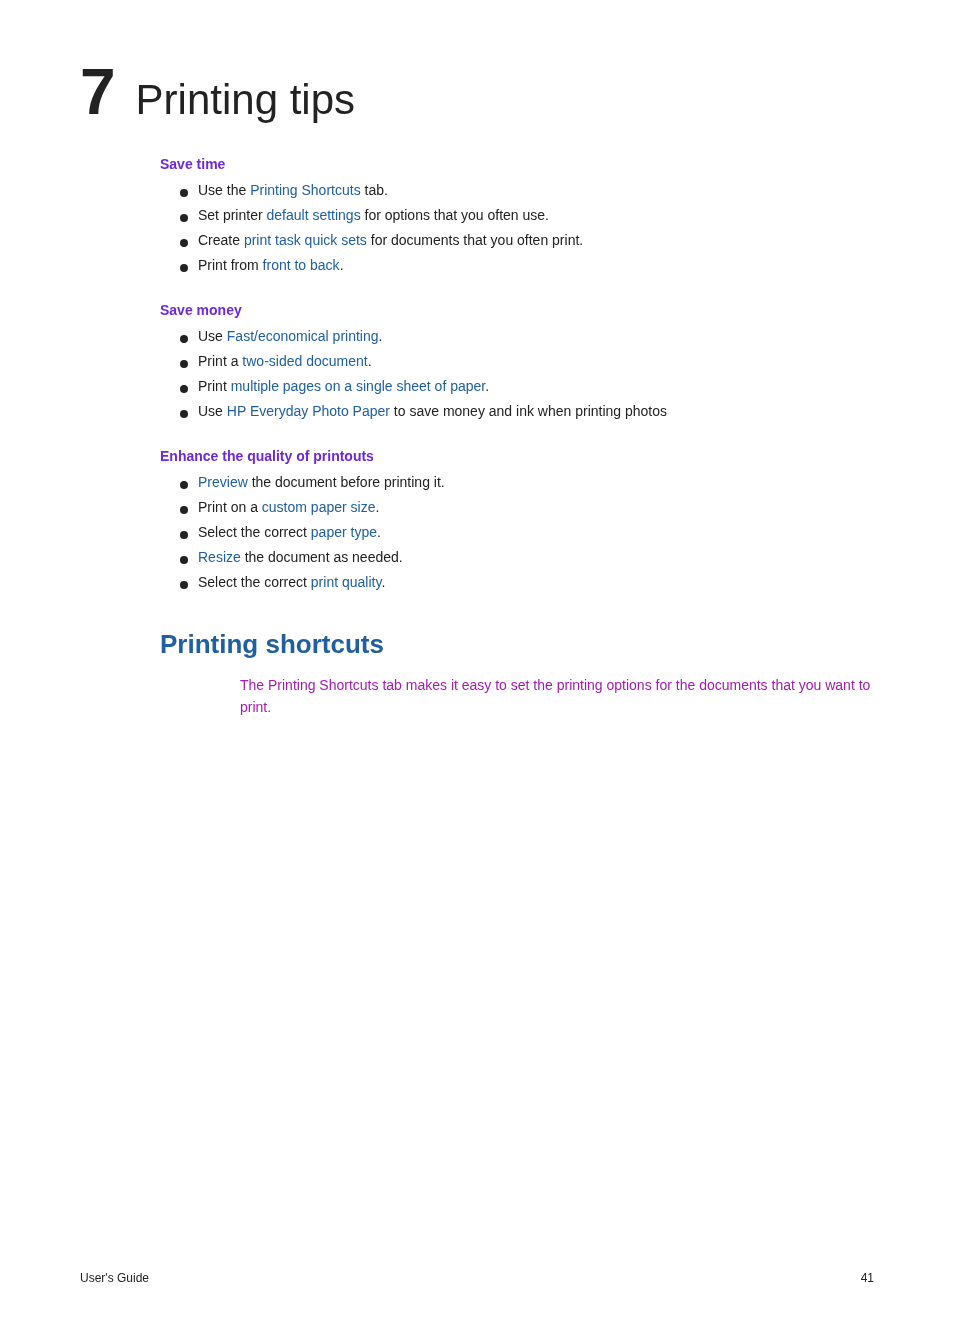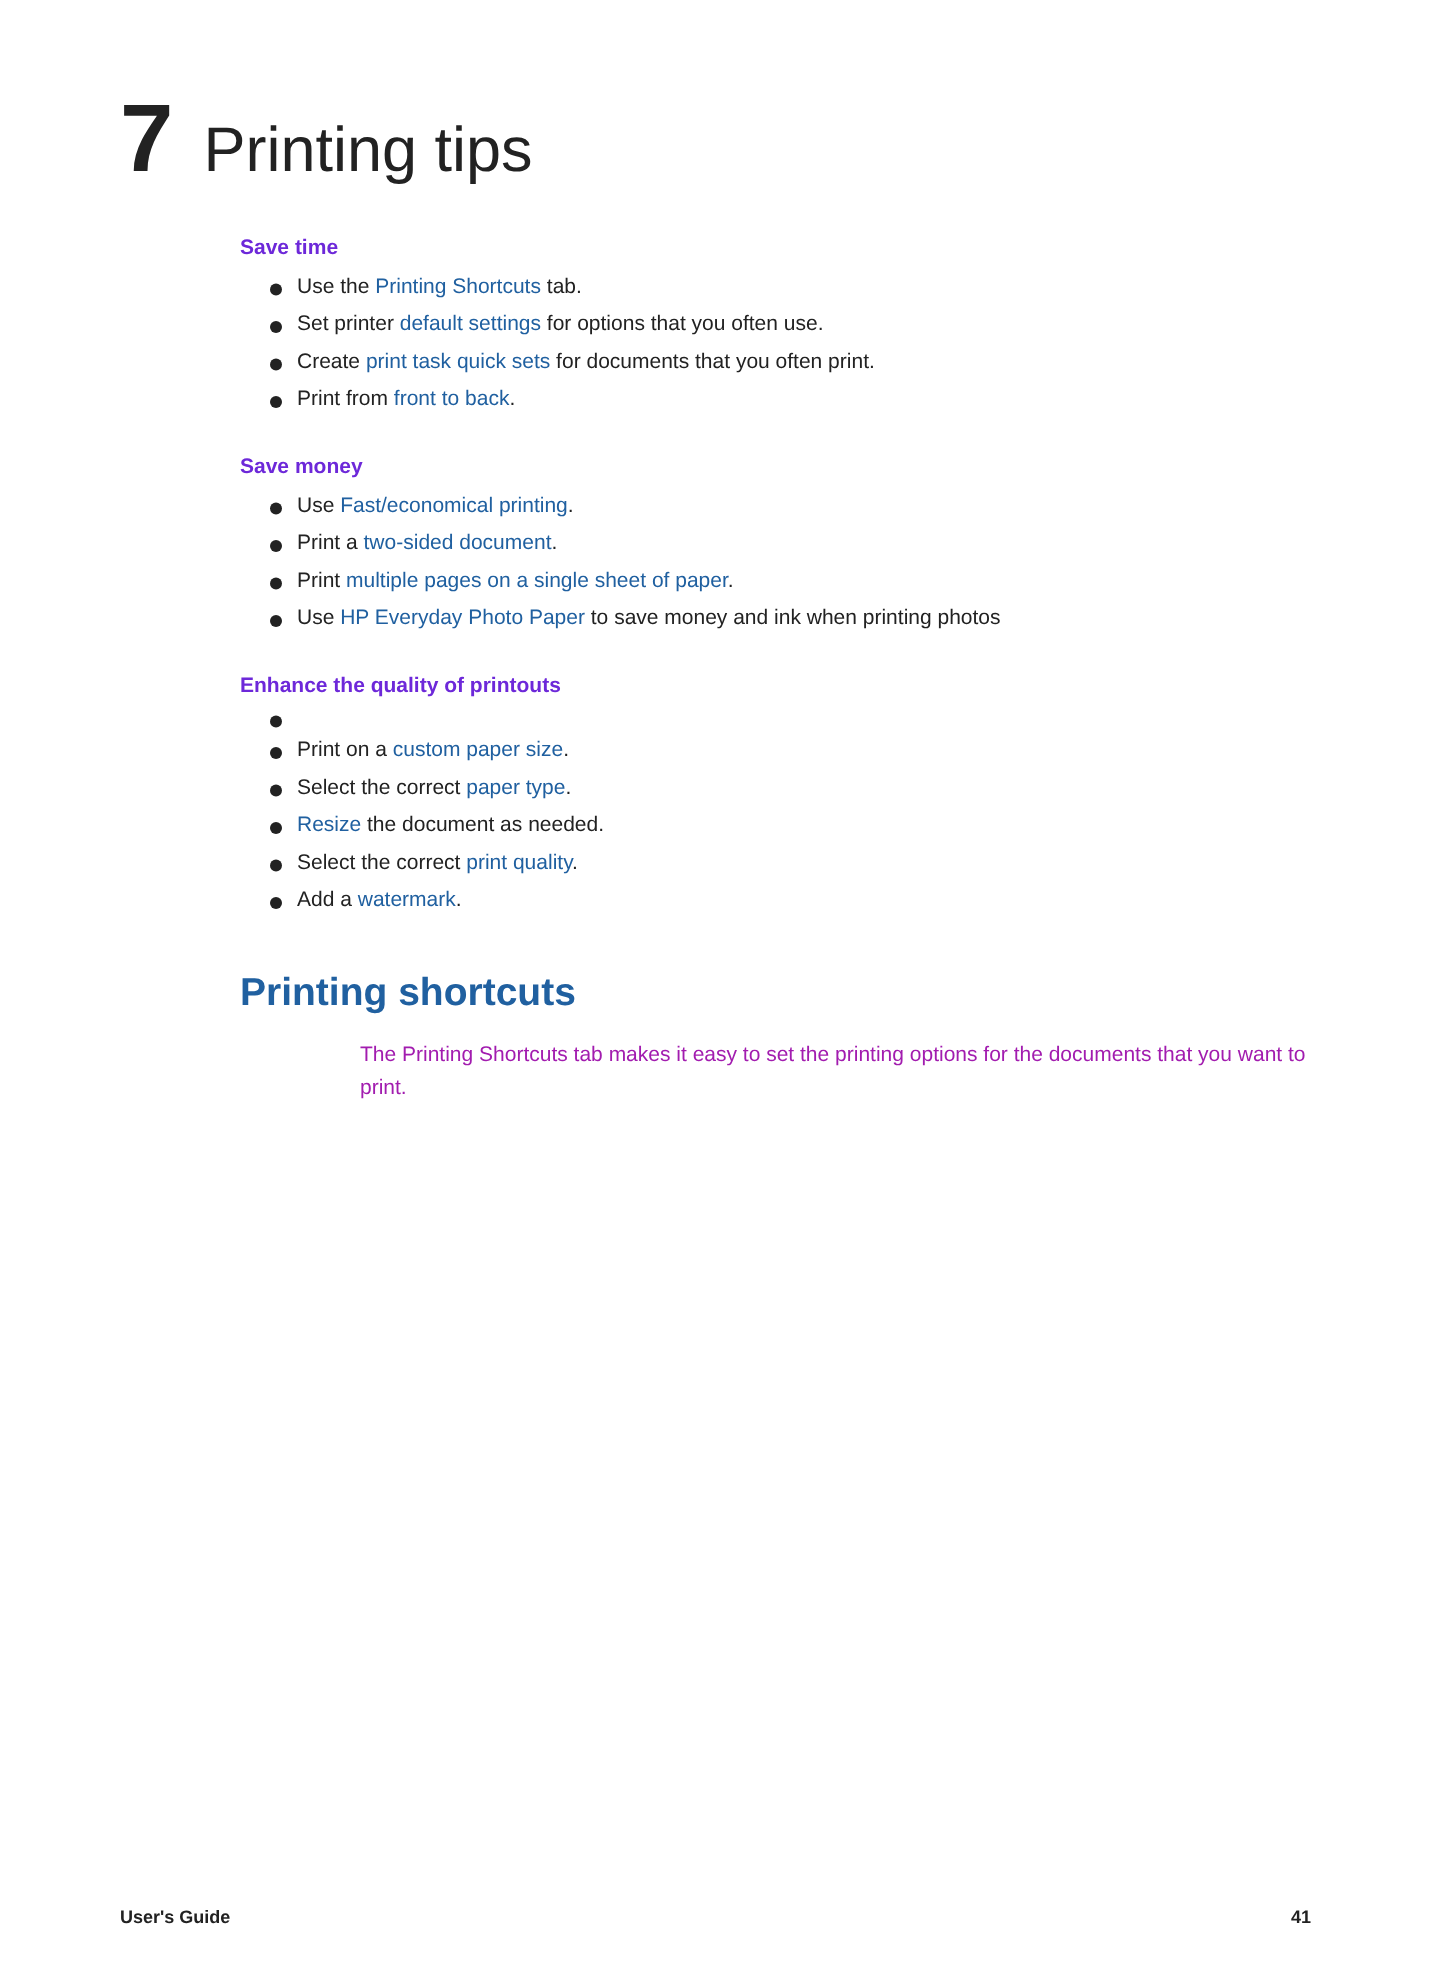--- a/index.html
+++ b/index.html
@@ -105,21 +105,21 @@
 
     .footer {
       position: absolute;
       bottom: 36px;
       left: 80px;
       right: 80px;
       display: flex;
       justify-content: space-between;
       font-size: 12px;
       color: #222222;
-      font-weight: bold;
+      font-weight: normal;
     }
 
     .content-area {
       margin-left: 80px;
     }
   </style>
 </head>
 <body>
 
 <div class="page">
@@ -173,40 +173,37 @@
           <span>Use <a class="link" href="#">HP Everyday Photo Paper</a> to save money and ink when printing photos</span>
         </li>
       </ul>
     </div>
 
     <div class="section-block">
       <div class="section-heading">Enhance the quality of printouts</div>
       <ul class="bullet-list">
         <li>
           <span class="bullet-dot"></span>
+          <span><a class="link" href="#">Preview</a> the document before printing it.</span>
         </li>
         <li>
           <span class="bullet-dot"></span>
           <span>Print on a <a class="link" href="#">custom paper size</a>.</span>
         </li>
         <li>
           <span class="bullet-dot"></span>
           <span>Select the correct <a class="link" href="#">paper type</a>.</span>
         </li>
         <li>
           <span class="bullet-dot"></span>
           <span><a class="link" href="#">Resize</a> the document as needed.</span>
         </li>
         <li>
           <span class="bullet-dot"></span>
           <span>Select the correct <a class="link" href="#">print quality</a>.</span>
-        </li>
-        <li>
-          <span class="bullet-dot"></span>
-          <span>Add a <a class="link" href="#">watermark</a>.</span>
         </li>
       </ul>
     </div>
 
     <div class="h2-section">
       <div class="h2-title">Printing shortcuts</div>
       <div class="h2-body">The Printing Shortcuts tab makes it easy to set the printing options for the documents that you want to print.</div>
     </div>
 
   </div>

